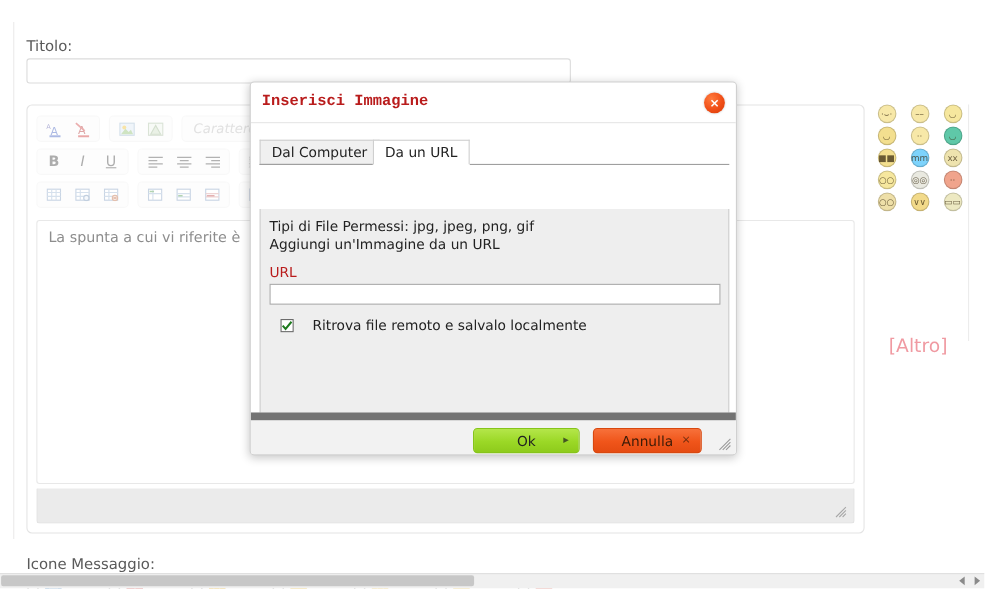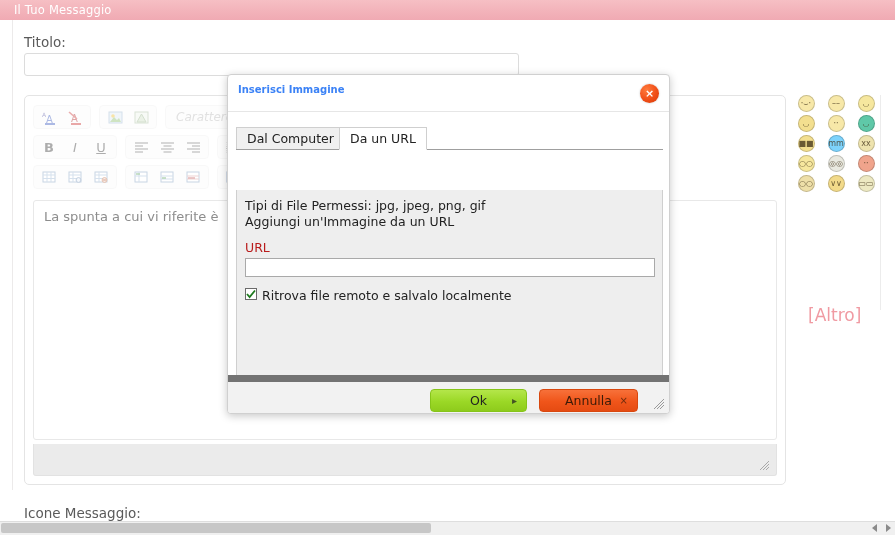--- a/index.html
+++ b/index.html
@@ -123,21 +123,21 @@
   
   .modal {
     position:absolute; left:227px; top:74px; width:443px; height:340px;
     background:#ffffff; border:1px solid #d0d0d0; border-radius:4px;
     box-shadow:0 2px 9px rgba(0,0,0,.22);
     box-sizing:border-box; overflow:hidden;
   }
   .modal-head { position:relative; height:36px; border-bottom:1px solid #e6e6e6; }
   .modal-title {
     position:absolute; left:10px; top:9px;
-    font-size:10px; font-weight:bold; color:#3b82f6;
+    font-size:14px; font-weight:bold; color:#b91c1c;font-family:Liberation Mono, monospace;
   }
   .modal-close {
     position:absolute; right:10px; top:9px; width:19px; height:19px;
     border-radius:50%; cursor:pointer;
     background: radial-gradient(circle at 35% 30%, #ff7a3c 0%, #f04e17 55%, #d63a06 100%);
     box-shadow:0 0 2px rgba(0,0,0,.25);
     display:flex; align-items:center; justify-content:center;
   }
   .modal-close span { color:#fff; font-size:11px; font-weight:bold; line-height:1; }
 
@@ -159,21 +159,21 @@
     box-sizing:border-box;
   }
   .desc { position:absolute; left:8px; top:8px; font-size:12.5px; color:#222; line-height:16px; }
   .url-label { position:absolute; left:8px; top:50px; font-size:12.5px; color:#b91c1c; }
   .url-input {
     position:absolute; left:8px; top:68px; width:410px; height:19px;
     border:1px solid #a9a9a9; background:#fff; box-sizing:border-box;
     font-size:12px; padding:0 4px; outline:none; color:#222;
     font-family:"DejaVu Sans","Liberation Sans",sans-serif;
   }
-  .cbrow { position:absolute; left:8px; top:98px; display:flex; gap:5px; }
+  .cbrow { position:absolute; left:18px; top:98px; display:flex; align-items:center; gap:17px; }
   .cbox {
     width:12px; height:12px; border:1px solid #6b6b6b; background:#fff;
     box-sizing:border-box; display:flex; align-items:center; justify-content:center;
     cursor:pointer;
   }
   .cbox svg { display:block; }
   .cblabel { font-size:12.5px; color:#222; cursor:default; }
 
   .modal-foot {
     position:absolute; left:0; bottom:0; width:441px; height:38px;
@@ -196,23 +196,20 @@
     background:linear-gradient(to bottom,#f7713a 0%,#f0551a 55%,#e54b12 100%);
     border:1px solid #d8480f; color:#3b1b08;
   }
   .grip-modal { position:absolute; right:4px; bottom:3px; width:12px; height:12px; }
 </style>
 </head>
 <body>
 
 <div id="root">
 
-  <div class="page-header">
-    <div class="ph-title">Il Tuo Messaggio</div>
-  </div>
 
   <div class="form-area">
     <div class="left-rail"></div>
 
     <div class="label-titolo">Titolo:</div>
     <input class="titolo-input" type="text" value="" placeholder="" style="">
 
     <div class="editor-panel">
 
       <div class="toolbar">

